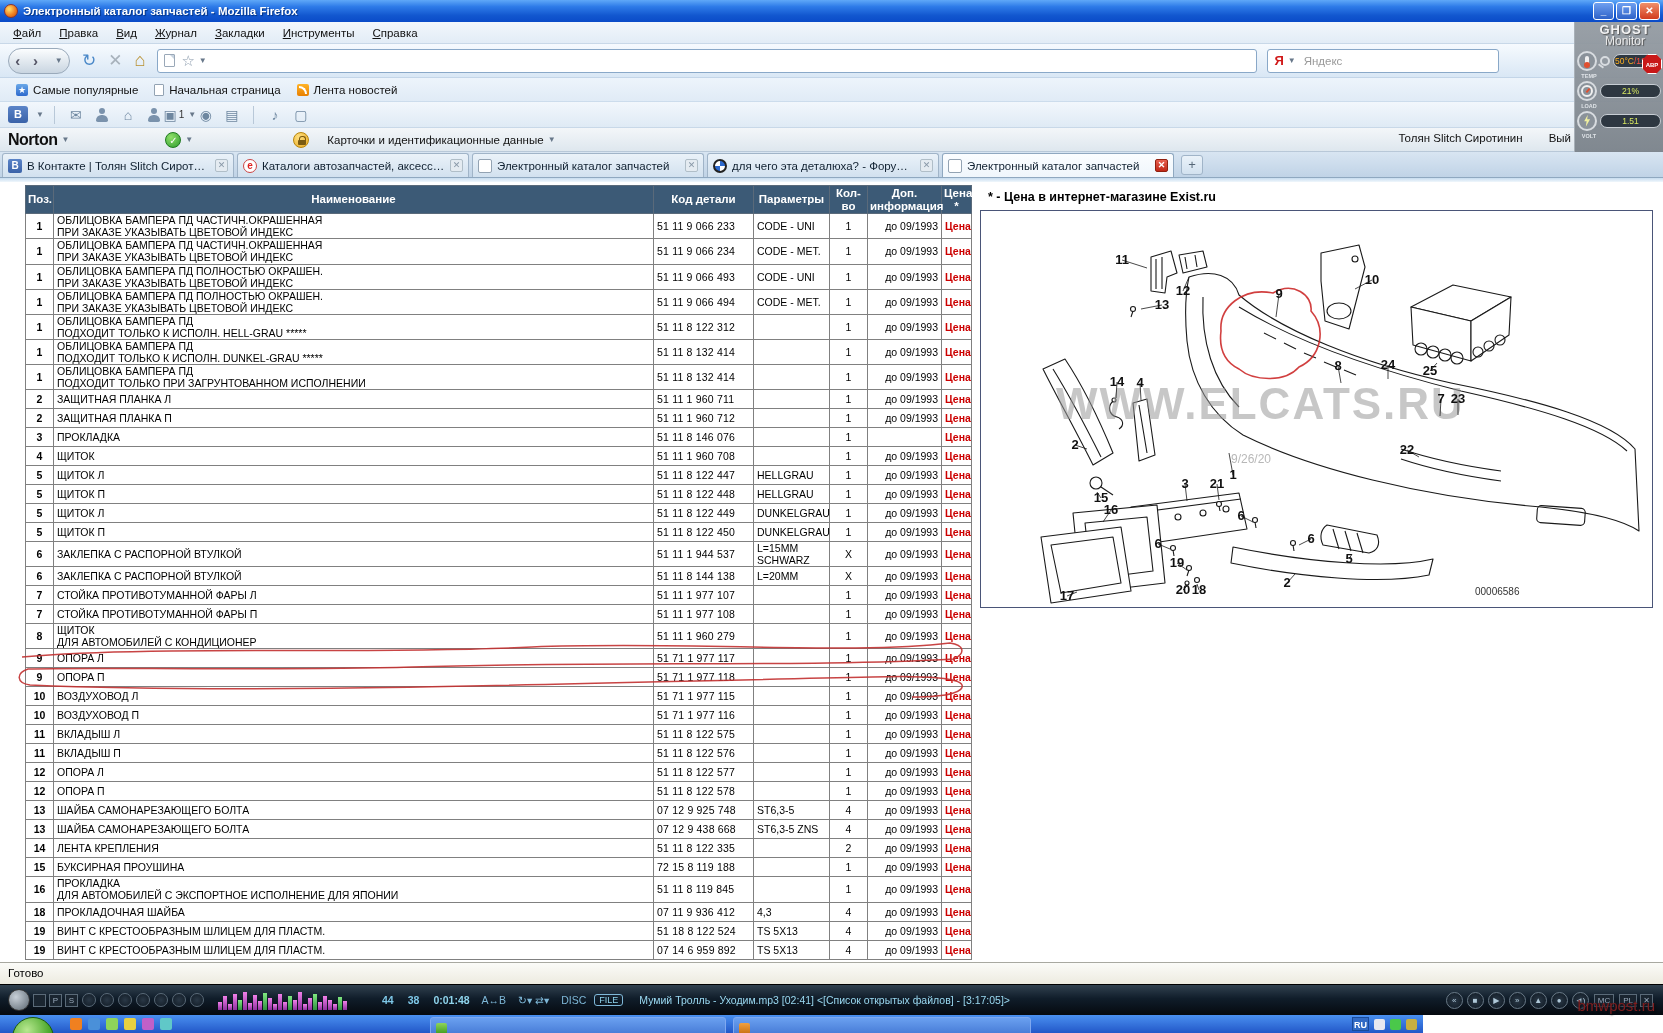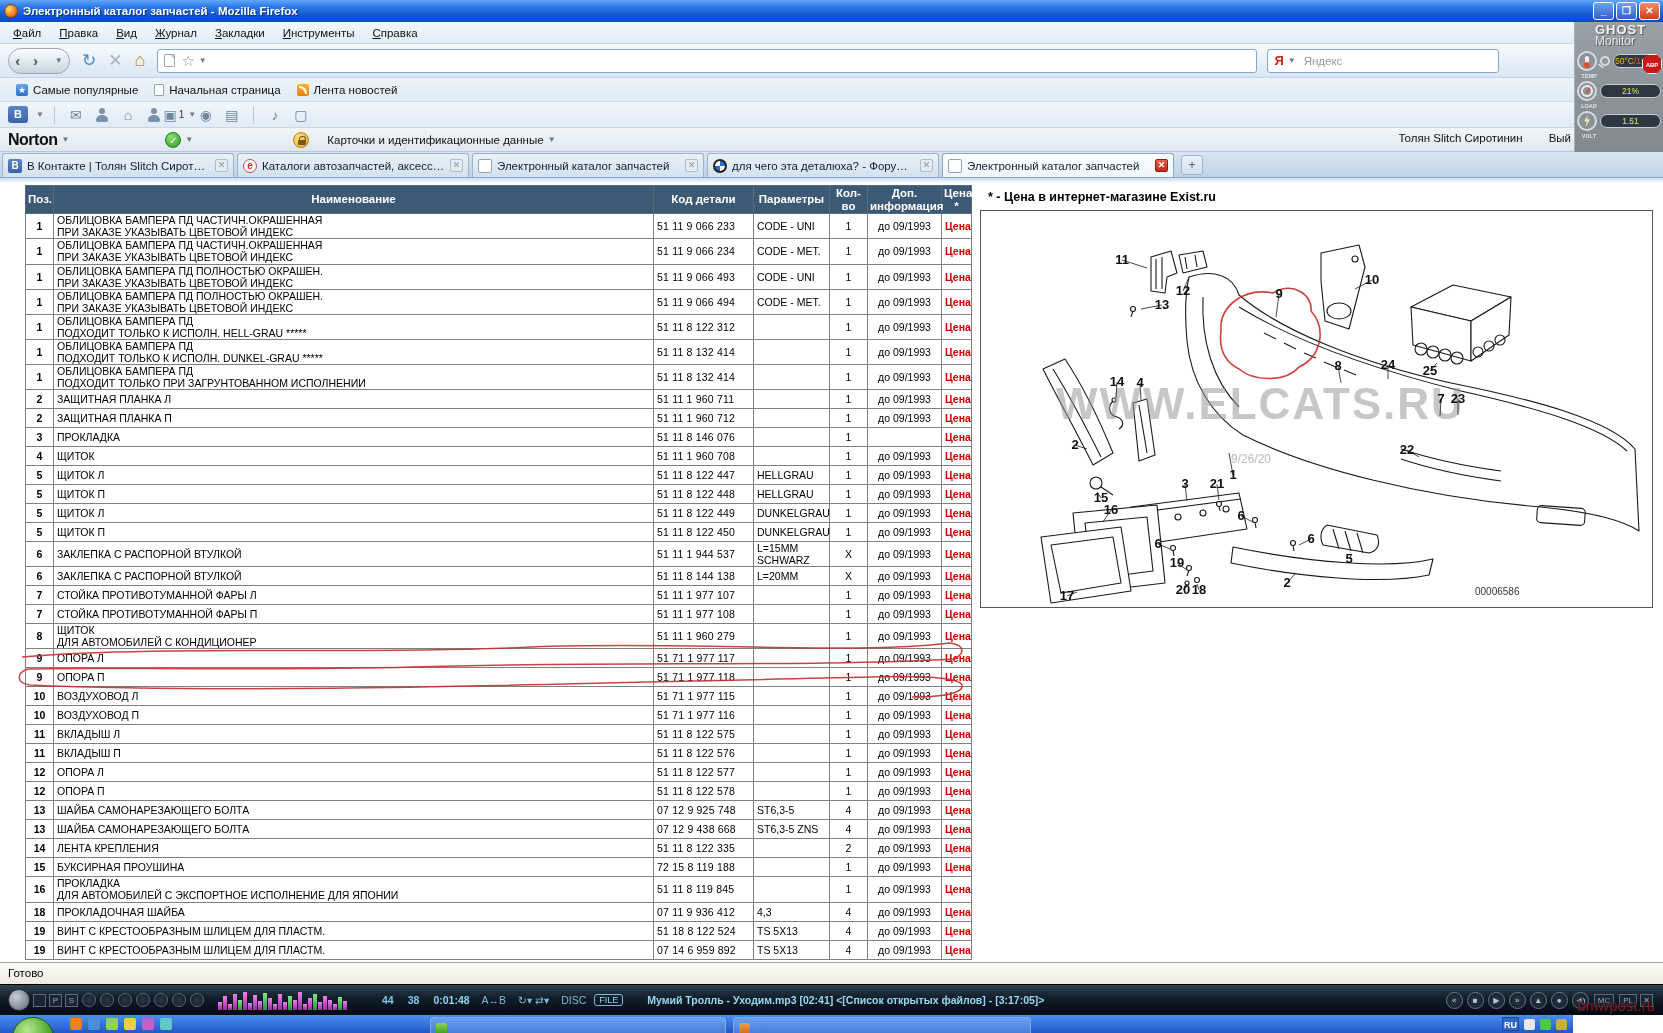--- a/index.html
+++ b/index.html
@@ -105,21 +105,21 @@
   .table-wrap { position:absolute; left:25px; top:7px; width:949px; height:775px; overflow:hidden; }
   table.parts { border-collapse:collapse; width:946px; table-layout:fixed; }
   table.parts th { background:#3C5A76; color:#fff; font-weight:bold; font-size:11.5px;
     border:1px solid #5A6A7A; padding:1px 2px; line-height:1.1; white-space:pre-line; text-align:center; }
   table.parts td { border:1px solid #808080; padding:0 3px; line-height:1.15; font-size:10.5px; color:#000; vertical-align:middle; }
   tr.single { height:19px; } tr.double { height:25px; }
   td.c-pos { text-align:center; font-weight:bold; font-size:11px; }
   td.c-code { font-size:11.5px; padding-left:6px; letter-spacing:0.2px; }
   td.c-params { text-align:left; white-space:pre-line; }
   td.c-qty { text-align:center; }
-  td.c-info { text-align:center; }
+  td.c-info { text-align:right; }
   td.c-price { text-align:center; }
   .price-link { color:#CC0000; font-weight:bold; }
 
   .price-note { position:absolute; left:988px; top:12px; font-weight:bold; font-size:12.5px; color:#000; }
   .diagram-box { position:absolute; left:980px; top:32px; width:673px; height:398px; border:1px solid #4A5578; background:#fff; }
   .diagram-box svg { display:block; }
   .tbl-annot { position:absolute; left:12px; top:455px; pointer-events:none; }
 
   
   .statusbar { position:absolute; top:962px; left:0; width:1663px; height:22px;
@@ -135,44 +135,44 @@
     line-height:11px; text-align:center; margin-left:3px; }
   .p-mini { width:14px; height:14px; border-radius:50%; border:1px solid #5A6A78;
     background:radial-gradient(#2A3846,#101A24); margin-left:4px; }
   .spectrum { display:flex; align-items:flex-end; gap:1px; height:20px; margin-left:14px; width:150px; }
   .spectrum i { width:4px; background:linear-gradient(#F080E8,#9030A0); }
   .spectrum i.g { background:linear-gradient(#80E880,#309040); }
   .p-digit { font-weight:bold; margin-left:14px; color:#7FC8E8; }
   .p-time { margin-left:14px; font-weight:bold; }
   .p-lbl { margin-left:12px; color:#7FB8D8; }
   .p-file { margin-left:8px; border:1px solid #7FB8D8; border-radius:3px; padding:0 4px; font-size:9px; }
-  .p-track { flex:1; margin-left:24px; white-space:nowrap; overflow:hidden; color:#9AD8F0;font-weight:bold; }
+  .p-track { flex:1; margin-left:16px; white-space:nowrap; overflow:hidden; color:#9AD8F0; }
   .p-round { width:17px; height:17px; border-radius:50%; border:1px solid #6A7A88;
     background:radial-gradient(#2A3846,#0E1822); color:#AFC8D8; font-size:8px; line-height:15px; text-align:center; margin-left:4px; flex:0 0 auto;}
   .p-tag { margin-left:5px; border:1px solid #5A6A78; background:#1A2530; font-size:8px; padding:1px 3px; color:#9AB;}
 
   
-  .taskbar { position:absolute; top:1015px; left:0; width:1573px; height:18px;
+  .taskbar { position:absolute; top:1015px; left:0; width:1423px; height:18px;
     background:linear-gradient(#4A90F0,#2257C8); overflow:hidden; }
   .start-orb { position:absolute; left:12px; top:2px; width:42px; height:42px; border-radius:50%;
     background:radial-gradient(circle at 35% 30%,#B8E890,#4AA82A 60%,#2A7810); border:1px solid #1A5A08; }
   .ql { position:absolute; top:3px; width:12px; height:12px; border-radius:2px; }
   .taskbtn { position:absolute; top:2px; height:22px; border:1px solid #7FA8F0; border-radius:3px;
     background:linear-gradient(#6AA0F0,#3E72D0); display:flex; align-items:center; padding:0 5px; gap:4px; }
   .taskbtn .tic { width:11px; height:11px; border-radius:2px; }
   .tray { position:absolute; right:6px; top:2px; display:flex; align-items:center; gap:5px; }
   .tray-lang { width:17px; height:14px; background:#316AC5; color:#fff; font-size:9px; font-weight:bold;
     text-align:center; line-height:14px; border:1px solid #1A4A9A; }
   .tray-ic { width:11px; height:11px; border-radius:2px; }
 
   
   .ghost { position:absolute; left:1574px; top:22px; width:89px; height:130px;
     background:linear-gradient(rgba(148,155,162,0.94),rgba(122,130,138,0.94));
     border-left:1px solid #A8B0B8; color:#EEE; z-index:50; }
-  .g-title { text-align:left; padding:2px 8px 0 0; line-height:0.95;margin-left:20px; }
+  .g-title { text-align:center; padding:2px 8px 0 0; line-height:0.95;margin-left:20px; }
   .g-t1 { font-size:13px; font-weight:bold; letter-spacing:1px; color:#F2F2F2; text-shadow:1px 1px 1px #555; }
   .g-t2 { font-size:12px; color:#E8E8E8; text-shadow:1px 1px 1px #555; }
   .g-row { display:flex; align-items:center; margin:3px 2px 0 2px; gap:3px; }
   .g-ic { width:20px; height:20px; border-radius:50%; border:2px solid #D8DCE0; background:#8A929A;
     display:flex; align-items:center; justify-content:center; flex:0 0 auto; position:relative;}
   .g-lbl { position:absolute; top:20px; left:0; width:20px; text-align:center; font-size:5.5px; font-weight:bold; color:#E0E4E8; }
   .g-pill { flex:1; height:14px; border:1px solid #C8CED4; border-radius:7px; background:rgba(35,45,55,0.9);
     font-size:8.5px; text-align:center; line-height:13px; white-space:nowrap; }
   .g-temp-a { color:#FFB020; } .g-temp-b { color:#FF5040; } .g-val { color:#D8E860; }
   .abp { position:absolute; right:1px; top:32px; width:20px; height:20px; background:#C81818; border:1px solid #fff;

